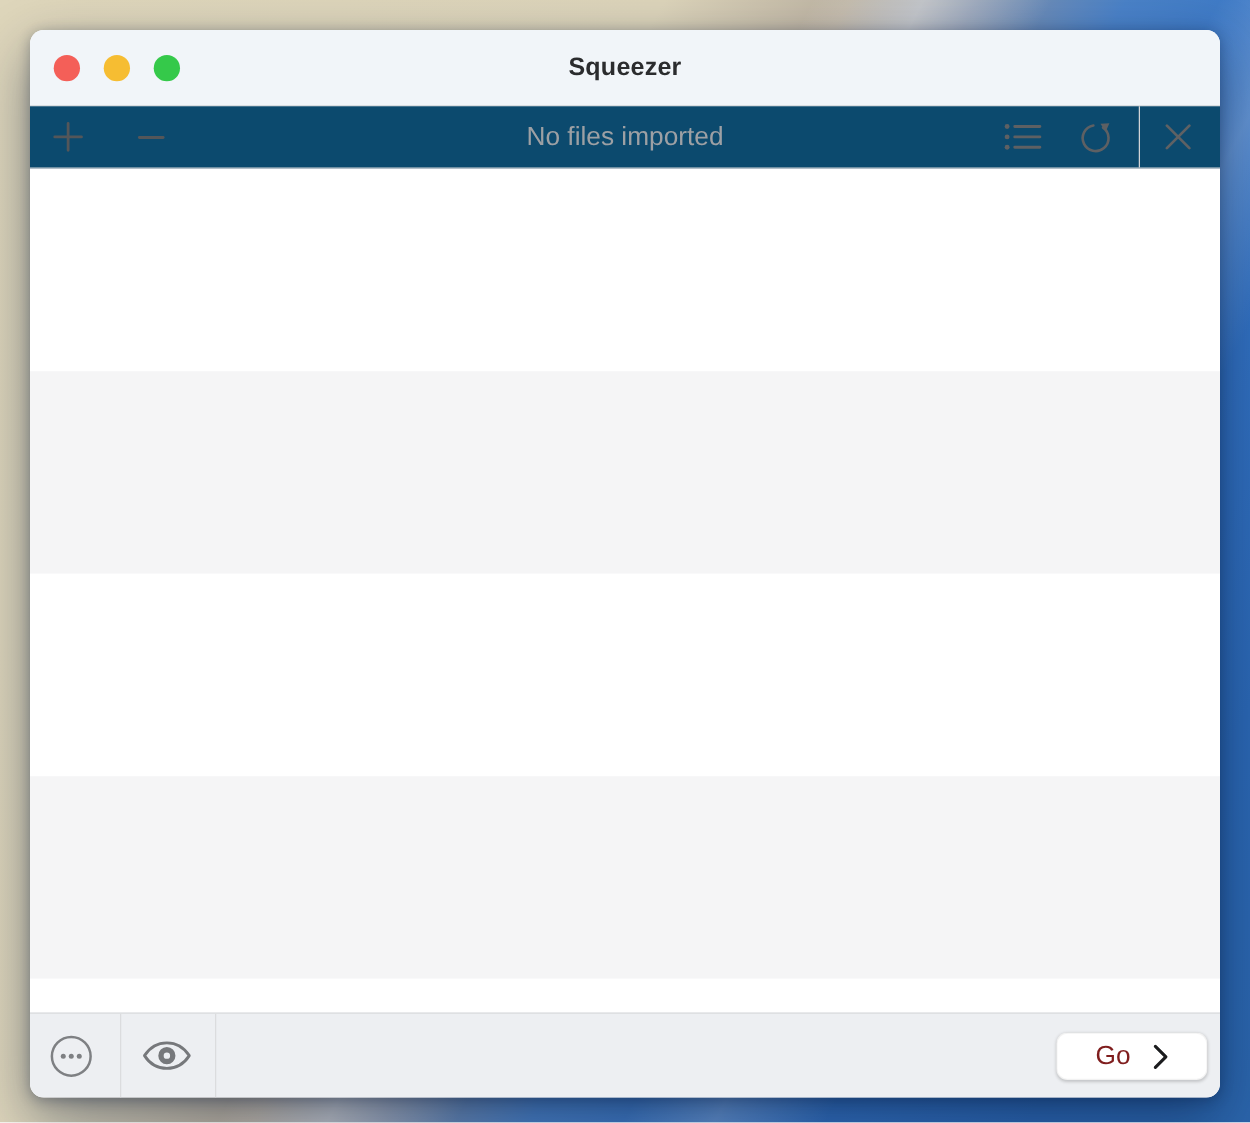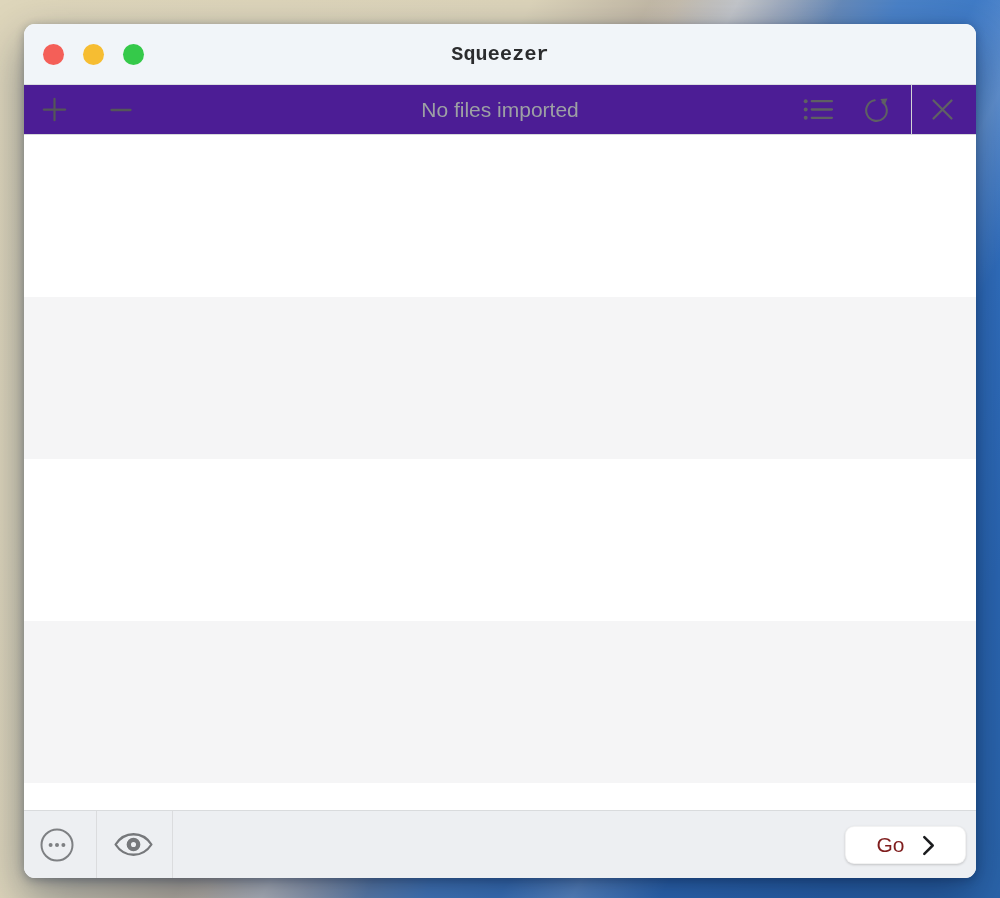--- a/index.html
+++ b/index.html
@@ -26,25 +26,25 @@
     border-bottom: 1px solid #dadde0;
     position: relative; display: flex; align-items: center; justify-content: center;
     box-sizing: border-box;
   }
   .traffic-lights {
     position: absolute; left: 19px; top: 0; height: 100%;
     display: flex; align-items: center; gap: 19px;
   }
   .tl { width: 21px; height: 21px; border-radius: 50%; display: block; }
   .window-title {
-    font-size: 20px; font-weight: 700; color: #2b2c2e; letter-spacing: 0.2px; font-family: Liberation Mono, monospace;
+    font-size: 20px; font-weight: 700; color: #2b2c2e; letter-spacing: 0.2px;
   }
   
   .toolbar {
-    height: 50px; flex: 0 0 auto; background: #4c1d95;
+    height: 50px; flex: 0 0 auto; background: #0c4a6e;
     border-bottom: 1px solid #d6d8da; box-sizing: border-box;
     position: relative; display: flex; align-items: center;
   }
   .tbtn {
     background: none; border: none; padding: 0; margin: 0; cursor: pointer;
     display: flex; align-items: center; justify-content: center;
     position: absolute; top: 0; height: 49px; width: 44px;
   }
   .tbtn.add    { left: 8px; }
   .tbtn.remove { left: 75px; }

